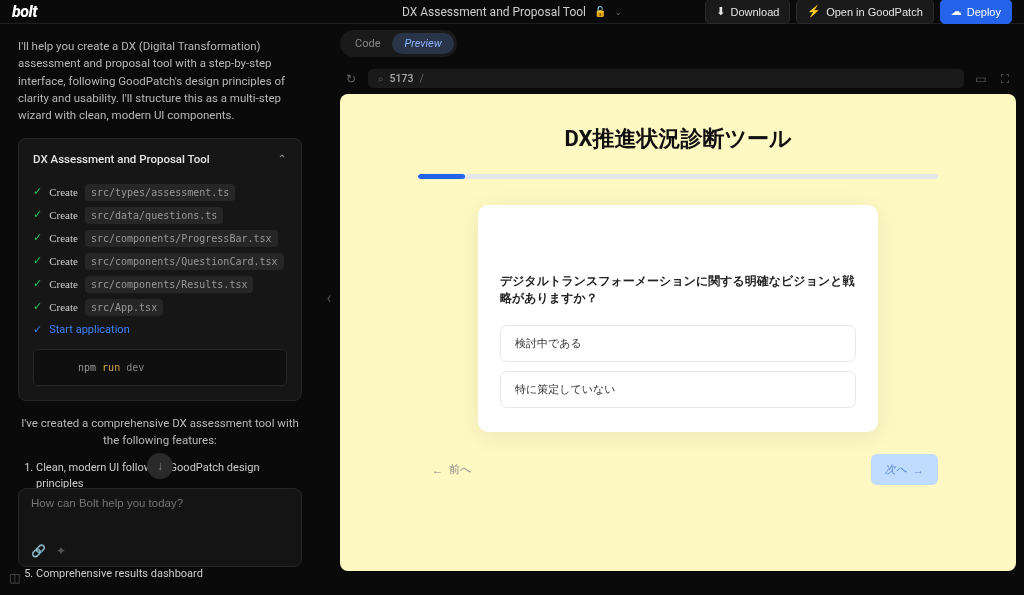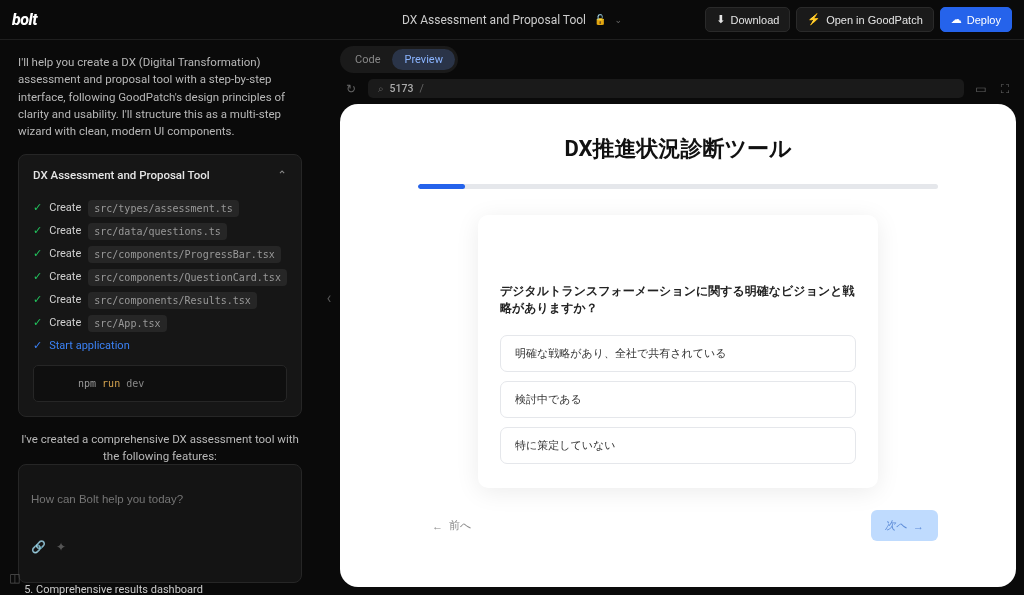--- a/index.html
+++ b/index.html
@@ -1,76 +1,76 @@
 <!DOCTYPE html>
 <html><head>
   <meta charset="utf-8">
   <style>
     * { margin: 0; padding: 0; box-sizing: border-box; }
     body { font-family: -apple-system, BlinkMacSystemFont, "Segoe UI", Roboto, sans-serif; background: #0a0a0a; color: #e5e5e5; width: 1024px; height: 595px; overflow: hidden; }
     
-    .topbar { height: 40px; background: #0a0a0a; border-bottom: 1px solid #1f1f1f; display: flex; align-items: center; padding: 0 12px; justify-content: space-between; }
+    .topbar { height: 24px; background: #0a0a0a; border-bottom: 1px solid #1f1f1f; display: flex; align-items: center; padding: 0 12px; justify-content: space-between; }
     .logo { font-weight: 800; font-size: 16px; font-style: italic; color: #fff; letter-spacing: -0.5px; }
     .topbar-center { display: flex; align-items: center; gap: 8px; font-size: 12px; color: #ccc; position: absolute; left: 50%; transform: translateX(-50%); }
     .topbar-right { display: flex; gap: 6px; }
     .top-btn { background: #1a1a1a; border: 1px solid #2a2a2a; color: #e5e5e5; font-size: 11px; padding: 5px 10px; border-radius: 5px; display: flex; align-items: center; gap: 5px; cursor: pointer; }
     .top-btn.deploy { background: #2563eb; border-color: #2563eb; color: #fff; }
     
     .main { display: flex; height: calc(100% - 40px); }
     
     .left-panel { width: 320px; background: #0a0a0a; padding: 14px 18px; overflow-y: auto; font-size: 11.5px; line-height: 1.5; color: #b8b8b8; position: relative; }
     .left-panel::-webkit-scrollbar { width: 6px; }
     .left-panel::-webkit-scrollbar-thumb { background: #333; border-radius: 3px; }
     
     .intro-text { margin-bottom: 14px; }
     
     .task-card { background: #161616; border: 1px solid #262626; border-radius: 8px; margin-bottom: 14px; }
     .task-header { padding: 12px 14px; display: flex; justify-content: space-between; align-items: center; font-size: 11.5px; color: #e5e5e5; font-weight: 500; cursor: pointer; }
     .task-body { padding: 0 14px 14px; }
     .task-item { display: flex; align-items: center; gap: 7px; padding: 3px 0; font-size: 11px; }
     .check { color: #22c55e; font-size: 11px; }
     .check.blue { color: #3b82f6; }
-    .task-label { color: #d0d0d0; }
+    .task-label { color: #d0d0d0; font-family: Liberation Serif, serif; }
     .task-file { font-family: ui-monospace, monospace; background: #262626; padding: 1px 6px; border-radius: 4px; font-size: 10px; color: #999; }
     .start-app { color: #3b82f6; }
     .cmd-block { background: #0f0f0f; border: 1px solid #262626; border-radius: 5px; padding: 10px 12px; margin-top: 8px; font-family: ui-monospace, monospace; font-size: 10px; }
     .cmd-npm { color: #999; margin-left: 32px; }
     .cmd-run { color: #d4a34f; }
     .cmd-dev { color: #888; }
     
     .features-intro { margin-bottom: 10px; text-align: center; }
     .features-list { padding-left: 18px; }
     .features-list li { margin-bottom: 6px; font-size: 11px; color: #ccc; }
     
     .scroll-indicator { position: absolute; bottom: 100px; left: 50%; transform: translateX(-50%); width: 26px; height: 26px; border-radius: 50%; background: #2a2a2a; display: flex; align-items: center; justify-content: center; color: #888; font-size: 12px; }
     
-    .chat-input-wrap { position: absolute; bottom: 12px; left: 18px; right: 18px; background: #141414; border: 1px solid #262626; border-radius: 8px; padding: 26px 12px; }
+    .chat-input-wrap { position: absolute; bottom: 12px; left: 18px; right: 18px; background: #141414; border: 1px solid #262626; border-radius: 8px; padding: 6px 12px; }
     .chat-input-wrap input { background: transparent; border: none; outline: none; color: #666; width: 100%; font-size: 11.5px; }
     .chat-icons { display: flex; gap: 10px; margin-top: 30px; color: #555; font-size: 12px; }
     
     .bottom-left-icon { position: absolute; bottom: 8px; left: 6px; width: 18px; height: 18px; color: #555; font-size: 12px; display: flex; align-items: center; justify-content: center; }
     
     .collapse-btn { position: absolute; left: 320px; top: 50%; transform: translateY(-50%); width: 18px; height: 40px; display: flex; align-items: center; justify-content: center; color: #555; cursor: pointer; z-index: 5; }
     
     .right-panel { flex: 1; display: flex; flex-direction: column; padding: 6px 8px 8px 20px; }
     
-    .tabs-row { display: flex; align-items: center; gap: 2px; margin-bottom: 6px; }
+    .tabs-row { display: flex; align-items: center; gap: 2px; margin-bottom: 12px; }
     .tabs-pill { background: #1a1a1a; border-radius: 14px; padding: 3px; display: flex; gap: 0; }
     .tab { font-size: 11px; padding: 4px 12px; border-radius: 12px; color: #888; cursor: pointer; }
-    .tab.active { background: #2a3448; color: #8ab4ff; }
+    .tab.active { background: #2a3448; color: #8ab4ff; font-style: italic; }
     
     .url-bar { display: flex; align-items: center; gap: 8px; margin-bottom: 6px; padding: 0 2px; }
     .url-icon { color: #666; font-size: 12px; cursor: pointer; width: 18px; text-align: center; }
     .url-field { flex: 1; background: #1a1a1a; border-radius: 5px; padding: 3px 10px; display: flex; align-items: center; gap: 6px; font-size: 10.5px; color: #888; }
     .url-field .search-icon { color: #666; font-size: 10px; }
     .url-port { color: #aaa; font-weight: 500; }
     .url-path { color: #666; }
     .url-actions { display: flex; gap: 6px; }
     
-    .preview-pane { flex: 1; background: #ffffff; border-radius: 18px; overflow: hidden; display: flex; flex-direction: column; }
+    .preview-pane { flex: 1; background: #fef9c3; border-radius: 8px; overflow: hidden; display: flex; flex-direction: column; }
     
     .preview-content { flex: 1; display: flex; flex-direction: column; align-items: center; padding: 30px 40px; color: #1a1a1a; }
     .preview-title { font-size: 22px; font-weight: 700; color: #111; margin-bottom: 20px; }
     
     .progress-wrap { width: 100%; max-width: 520px; height: 5px; background: #e5e7eb; border-radius: 3px; margin-bottom: 26px; overflow: hidden; }
     .progress-fill { height: 100%; background: #2563eb; width: 9%; border-radius: 3px; }
     
     .question-card { width: 100%; max-width: 400px; background: #fff; border-radius: 10px; box-shadow: 0 4px 24px rgba(0,0,0,0.08); padding: 24px 22px; }
     .question-text { font-size: 12px; color: #222; font-weight: 600; margin-bottom: 18px; margin-top: 44px; }
     .option { border: 1px solid #e5e7eb; border-radius: 7px; padding: 10px 14px; font-size: 11px; color: #333; margin-bottom: 9px; cursor: pointer; }
@@ -211,21 +211,20 @@
     <div class="preview-pane">
       <div class="preview-content">
         <h1 class="preview-title">DX推進状況診断ツール</h1>
 
         <div class="progress-wrap">
           <div class="progress-fill"></div>
         </div>
 
         <div class="question-card">
           <div class="question-text">デジタルトランスフォーメーションに関する明確なビジョンと戦略がありますか？</div>
-          <div class="option">明確な戦略があり、全社で共有されている</div>
           <div class="option">検討中である</div>
           <div class="option">特に策定していない</div>
         </div>
 
         <div class="nav-row">
           <button class="nav-btn prev">
             <span>←</span>
             <span>前へ</span>
           </button>
           <button class="nav-btn next">

